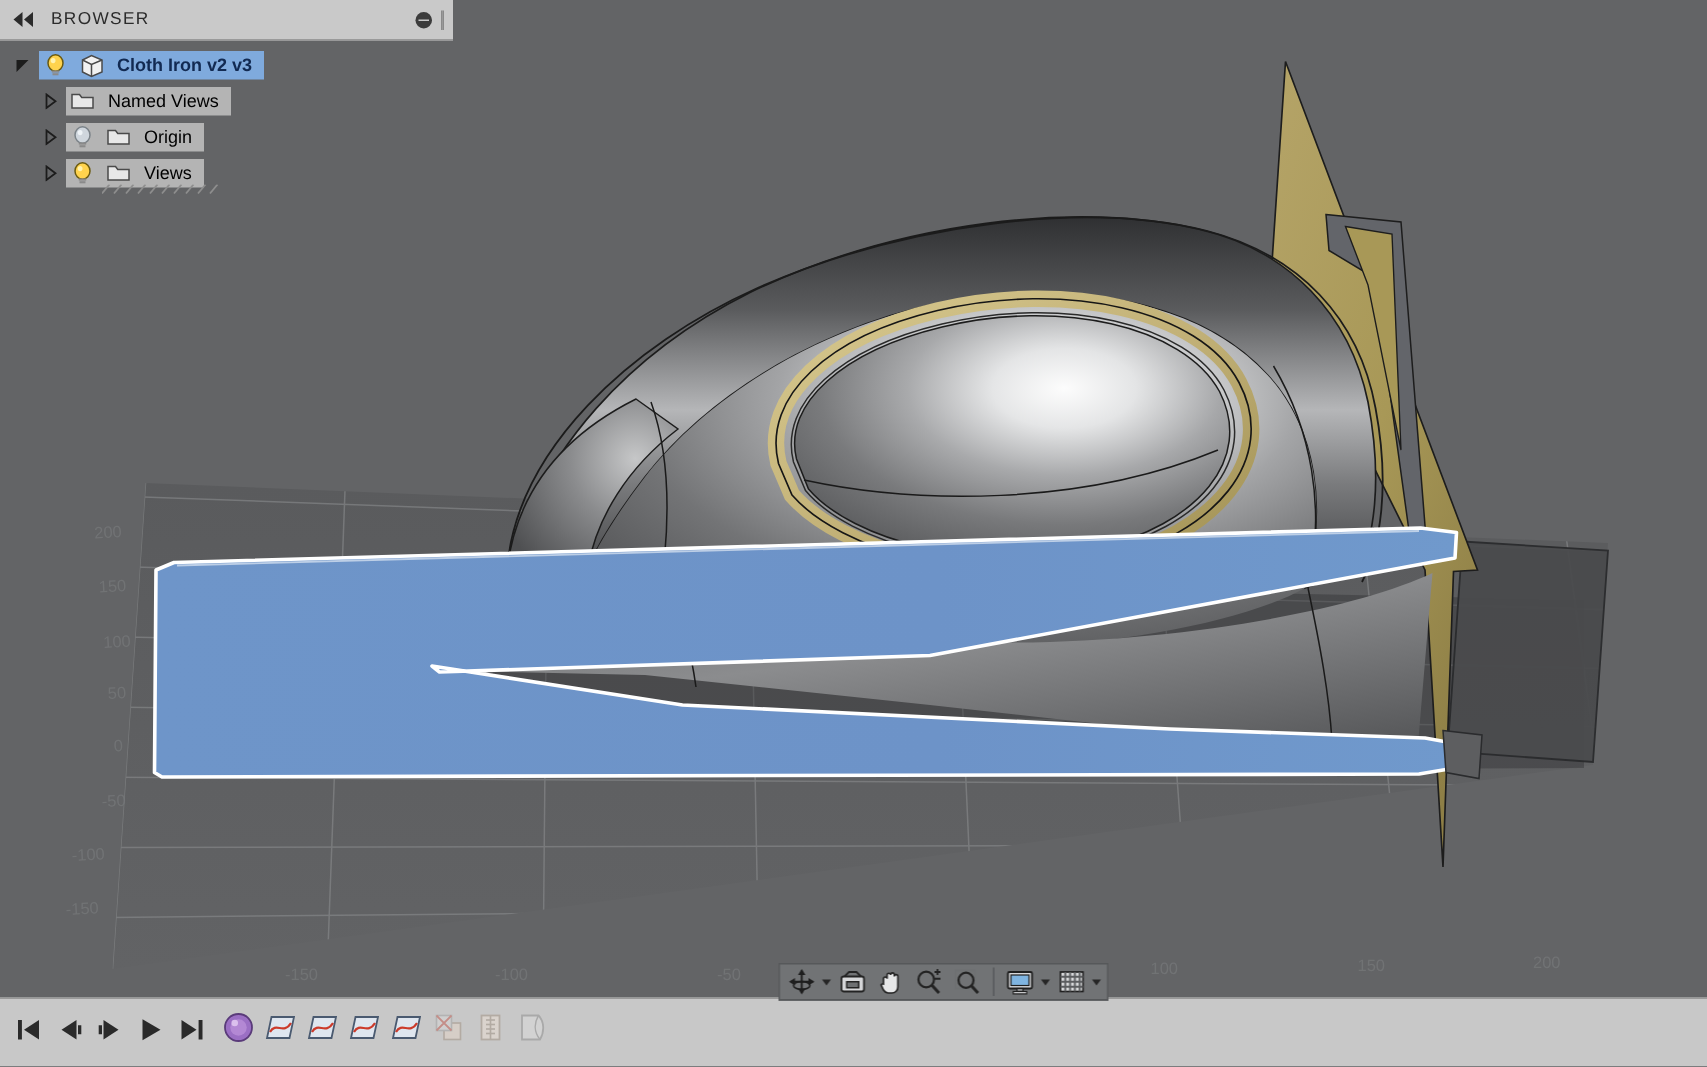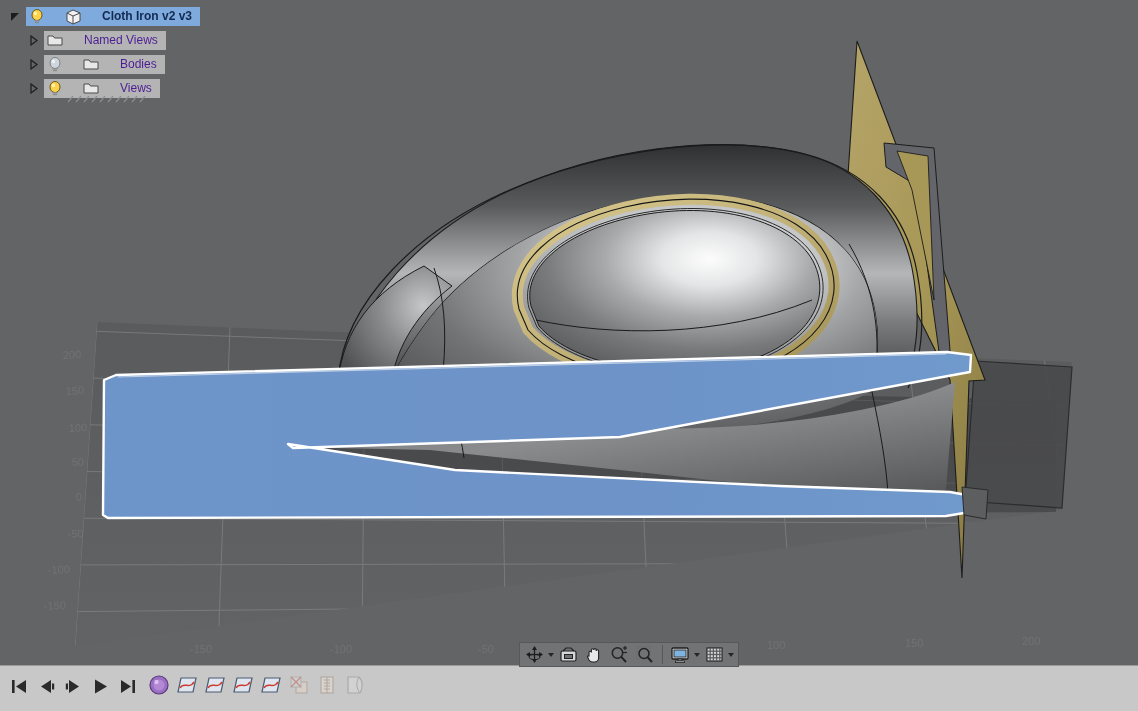--- a/index.html
+++ b/index.html
@@ -65,25 +65,25 @@
     width: 22px; flex: 0 0 22px;
     display: flex; align-items: center; justify-content: center;
     color: #1c1c1c;
   }
   .twisty svg { display: block; }
   .node-box {
     display: flex; align-items: center;
     height: 19px;
     background: #b4b4b4;
     padding: 0 8px 0 3px;
-    gap: 20px;
+    gap: 8px;
     position: relative;
   }
   .node-box.selected { background: #7faadd; }
-  .node-label { font-size: 12px; color: #4c1d95; white-space: nowrap; }
+  .node-label { font-size: 12px; color: #000000; white-space: nowrap; }
   .node-box.selected .node-label { color: #122a52; font-weight: bold; }
   .node-icon { display: flex; align-items: center; }
   .dashed-underline {
     position: absolute; left: 24px; right: 2px; bottom: -1px; height: 7px;
     pointer-events: none;
   }
 
   
   #navbar {
     position: absolute; left: 519px; top: 642px;
@@ -302,20 +302,33 @@
                  L972,496 L970,512 L946,516 L108,518 L103,515 L104,380 Z" fill="url(#gBlue)" stroke="#ffffff" stroke-width="2.4" stroke-linejoin="round"></path>
 
         <path d="M118,377 L946,354" fill="none" stroke="#ffffff" stroke-width="1.2" opacity="0.55"></path>
       </g>
 
       <polygon points="962,487 988,490 986,519 964,515" fill="#5d5e60" stroke="#2a2b2d" stroke-width="1"></polygon>
     </svg>
   </div>
 
   <div id="browser">
+    <div id="browser-header">
+      <span class="collapse-arrows">
+        <svg width="16" height="10" viewBox="0 0 16 10">
+          <polygon points="7,0 7,10 1,5" fill="#2b2b2b"></polygon>
+          <polygon points="14,0 14,10 8,5" fill="#2b2b2b"></polygon>
+        </svg>
+      </span>
+      <span class="hdr-title">BROWSER</span>
+      <span class="right-ctrls">
+        <span class="minus-circle"></span>
+        <span class="grip"></span>
+      </span>
+    </div>
 
     <div id="tree">
 
       <div class="tree-row">
         <span class="twisty">
           <svg width="11" height="11" viewBox="0 0 11 11">
               <polygon points="1,2 9,2 1,10" fill="#1c1c1c"></polygon>
             </svg>
         </span>
         <span class="node-box selected">
@@ -368,21 +381,21 @@
               <ellipse cx="6.4" cy="5.4" rx="1.6" ry="1.8" fill="#eef3f7"></ellipse>
               <rect x="5.5" y="12" width="5" height="1.4" fill="#8a8a8a"></rect>
               <rect x="6" y="13.8" width="4" height="1.4" fill="#8a8a8a"></rect>
             </svg>
           </span>
           <span class="node-icon">
             <svg width="17" height="15" viewBox="0 0 17 15">
               <path d="M1,3 L6,3 L7.5,5 L15,5 L15,12 L1,12 Z" fill="#e8e8e8" stroke="#4a4a4a" stroke-width="1"></path>
             </svg>
           </span>
-          <span class="node-label">Bodies</span>
+          <span class="node-label">Origin</span>
         </span>
       </div>
 
       <div class="tree-row" style="padding-left:22px">
         <span class="twisty">
           <svg width="11" height="11" viewBox="0 0 11 11">
               <polygon points="3,1 9,5.5 3,10" fill="none" stroke="#1c1c1c" stroke-width="1.2"></polygon>
             </svg>
         </span>
         <span class="node-box">

